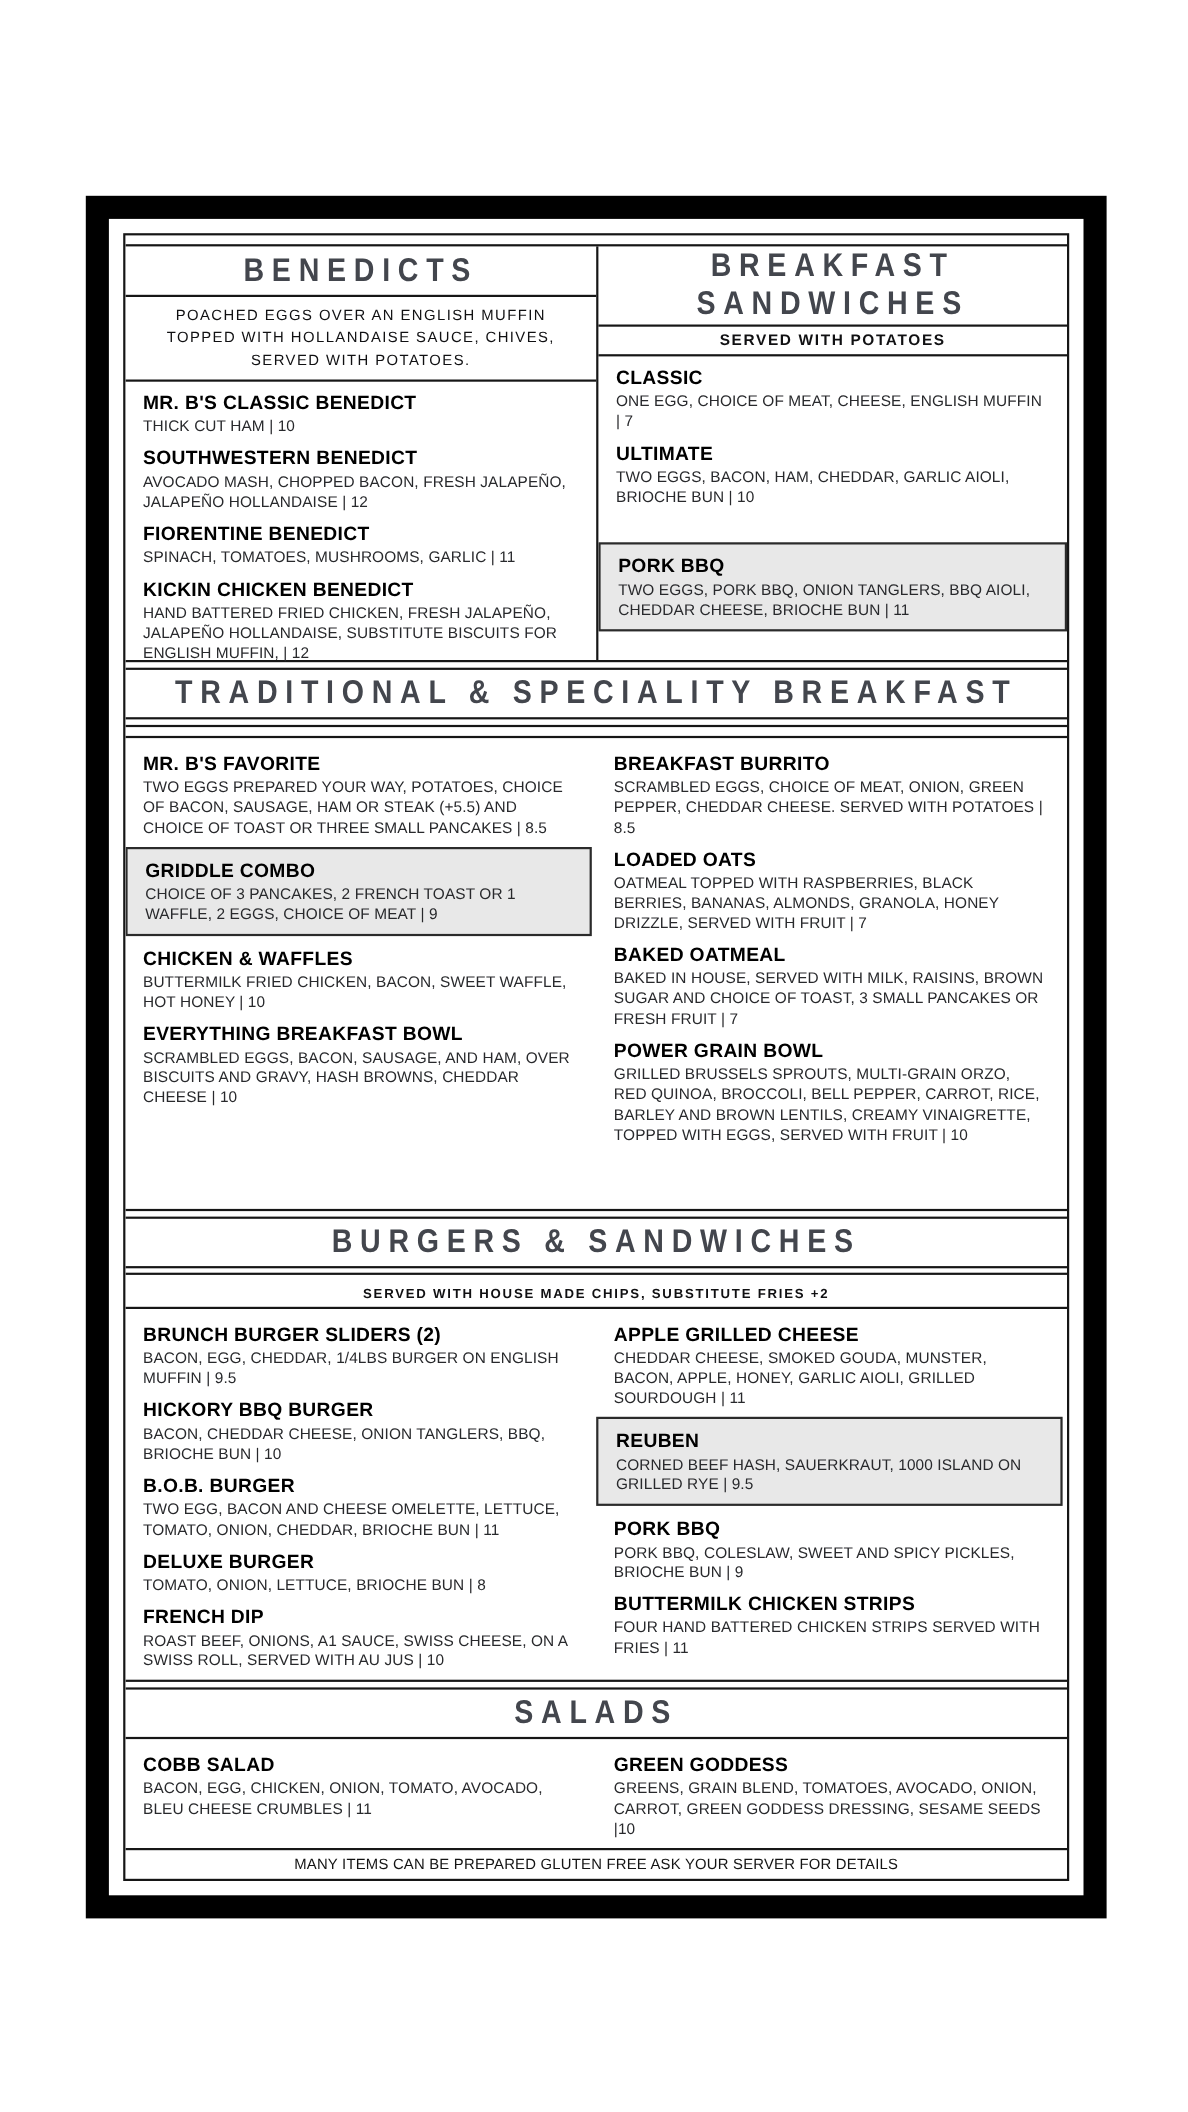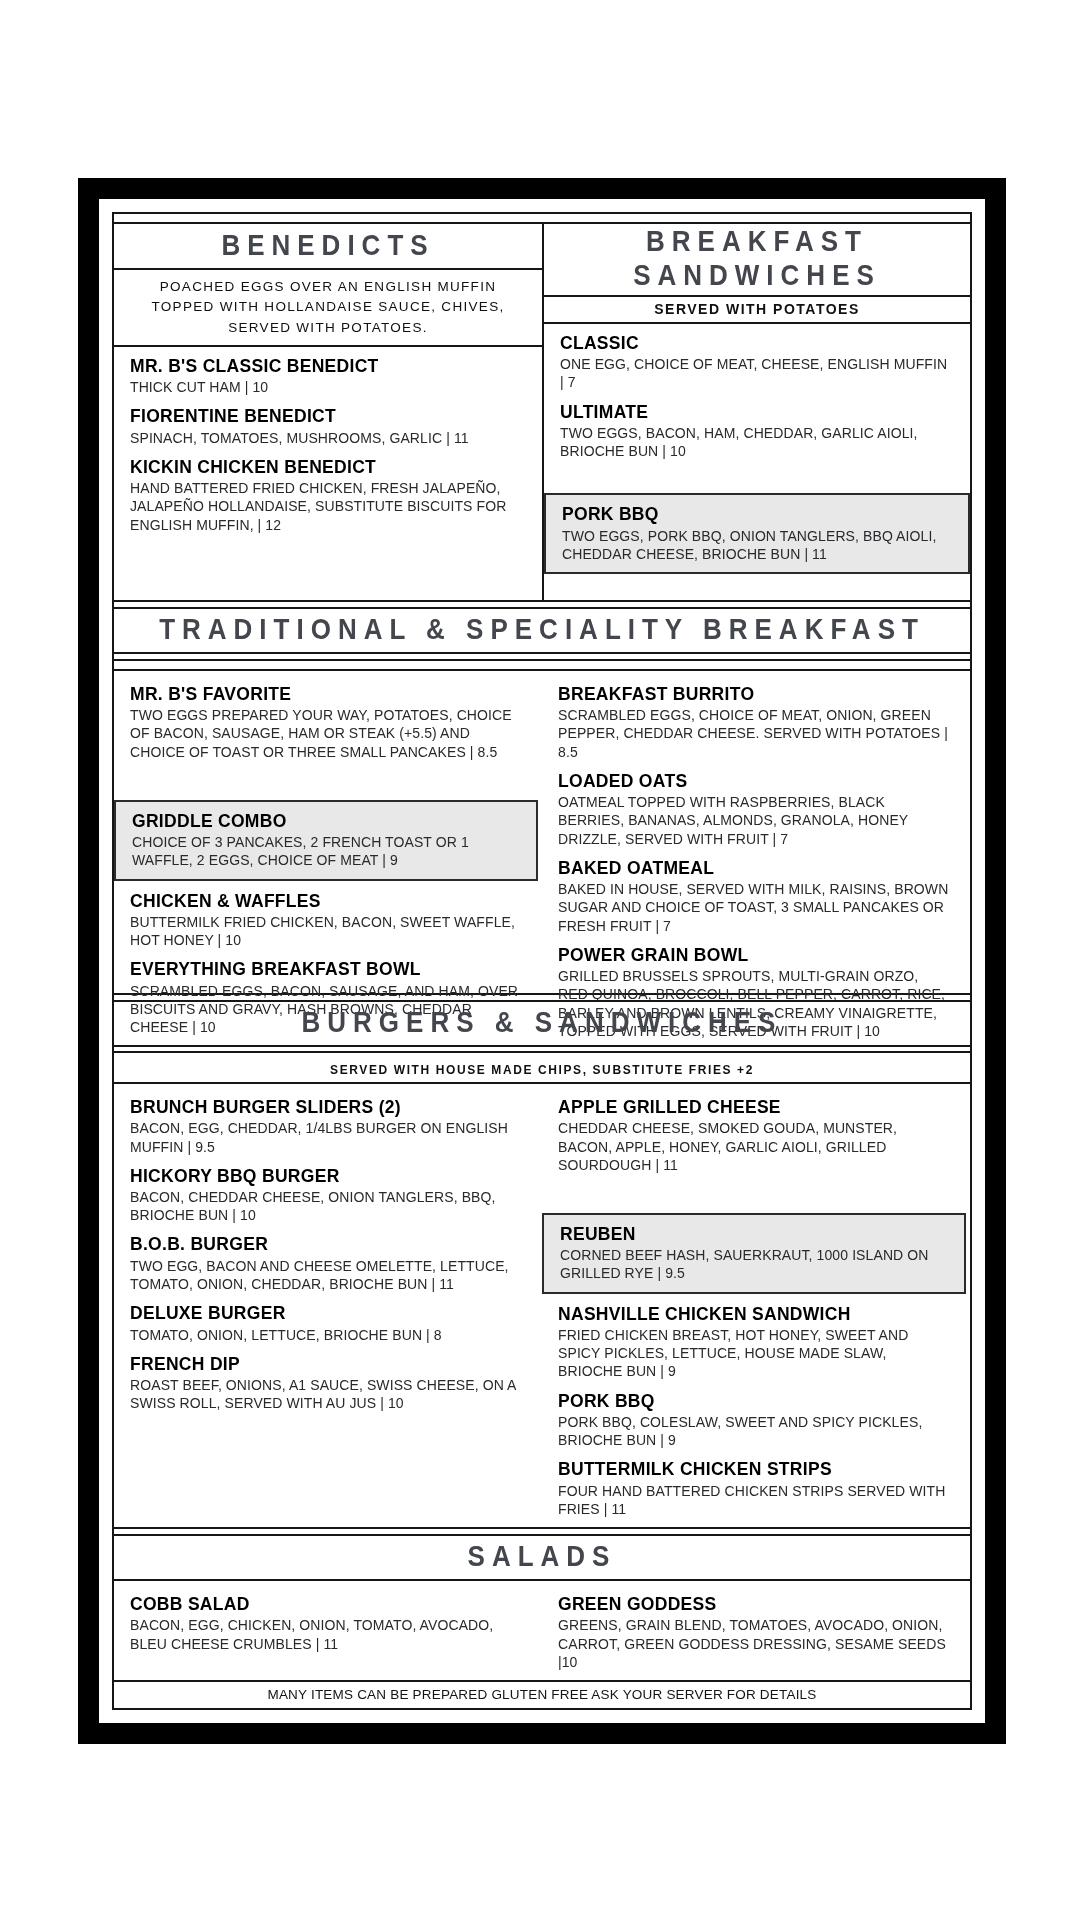--- a/index.html
+++ b/index.html
@@ -35,21 +35,21 @@
   .ben-sub { border-bottom:2.5px solid #161616; font-weight:normal; font-size:13.5px;
              letter-spacing:1.3px; text-align:center; line-height:1.5; padding:7px 14px; color:#101012; }
   .sub-band { border-bottom:2.5px solid #161616; font-weight:bold; font-size:14px;
               letter-spacing:1.5px; text-align:center; padding:4px 4px 5px; color:#101012; }
 
   
   .items { display:flex; flex-direction:column; padding-top:8px; flex:1; min-height:0; }
   .item { padding:0 16px; margin-bottom:9px; }
   .item-title { font-weight:bold; font-size:17.5px; letter-spacing:0.3px; color:#000000; line-height:1.28; }
   .item-desc { font-size:14px; line-height:1.3; letter-spacing:0.1px; color:#28292c; margin-top:1px; }
-  .item.highlight { background:#e8e8e8; border:2.5px solid #2b2b2b; padding-top:8px; padding-bottom:9px;margin-top:30px; }
+  .item.highlight { background:#e8e8e8; border:2.5px solid #2b2b2b; padding-top:8px; padding-bottom:9px; }
   .bs-items .item.highlight { margin-top:auto; margin-bottom:26px; }
 
   
   .row { display:flex; flex:none; }
   .row .col { width:50%; min-width:0; padding:4px 4px 0 0; }
   .row .col .items { padding-top:8px; }
   .trad-row { flex:1 1 auto; min-height:0; border-bottom:2.5px solid #161616; }
   .burg-row { border-bottom:2.5px solid #161616; }
   .burgers-sub { flex:none; margin-top:4px; border-top:2.5px solid #161616; border-bottom:2.5px solid #161616;
                  text-align:center; font-weight:bold; font-size:12px; letter-spacing:1.6px;
@@ -74,20 +74,24 @@
               <h2 class="sec-title">BENEDICTS</h2>
             </div>
             <div class="ben-sub">POACHED EGGS OVER AN ENGLISH MUFFIN TOPPED WITH HOLLANDAISE SAUCE, CHIVES, SERVED WITH POTATOES.</div>
             <div class="items">
 
             <div class="item">
                   <div class="item-title">MR. B'S CLASSIC BENEDICT</div>
                   <div class="item-desc">THICK CUT HAM | 10</div>
                 </div>
                 <div class="item">
+                  <div class="item-title">SOUTHWESTERN BENEDICT</div>
+                  <div class="item-desc">AVOCADO MASH, CHOPPED BACON, FRESH JALAPEÑO, JALAPEÑO HOLLANDAISE | 12</div>
+                </div>
+                <div class="item">
                   <div class="item-title">FIORENTINE BENEDICT</div>
                   <div class="item-desc">SPINACH, TOMATOES, MUSHROOMS, GARLIC | 11</div>
                 </div>
                 <div class="item">
                   <div class="item-title">KICKIN CHICKEN BENEDICT</div>
                   <div class="item-desc">HAND BATTERED FRIED CHICKEN, FRESH JALAPEÑO, JALAPEÑO HOLLANDAISE, SUBSTITUTE BISCUITS FOR ENGLISH MUFFIN, | 12</div>
                 </div>
               </div>
           </section>
 
@@ -198,24 +202,20 @@
 
             <div class="item">
                   <div class="item-title">APPLE GRILLED CHEESE</div>
                   <div class="item-desc">CHEDDAR CHEESE, SMOKED GOUDA, MUNSTER, BACON, APPLE, HONEY, GARLIC AIOLI, GRILLED SOURDOUGH | 11</div>
                 </div>
                 <div class="item highlight">
                   <div class="item-title">REUBEN</div>
                   <div class="item-desc">CORNED BEEF HASH, SAUERKRAUT, 1000 ISLAND ON GRILLED RYE | 9.5</div>
                 </div>
                 <div class="item">
-                  <div class="item-title">NASHVILLE CHICKEN SANDWICH</div>
-                  <div class="item-desc">FRIED CHICKEN BREAST, HOT HONEY, SWEET AND SPICY PICKLES, LETTUCE, HOUSE MADE SLAW, BRIOCHE BUN | 9</div>
-                </div>
-                <div class="item">
                   <div class="item-title">PORK BBQ</div>
                   <div class="item-desc">PORK BBQ, COLESLAW, SWEET AND SPICY PICKLES, BRIOCHE BUN | 9</div>
                 </div>
                 <div class="item">
                   <div class="item-title">BUTTERMILK CHICKEN STRIPS</div>
                   <div class="item-desc">FOUR HAND BATTERED CHICKEN STRIPS SERVED WITH FRIES | 11</div>
                 </div>
               </div>
           </div>
         </div>

